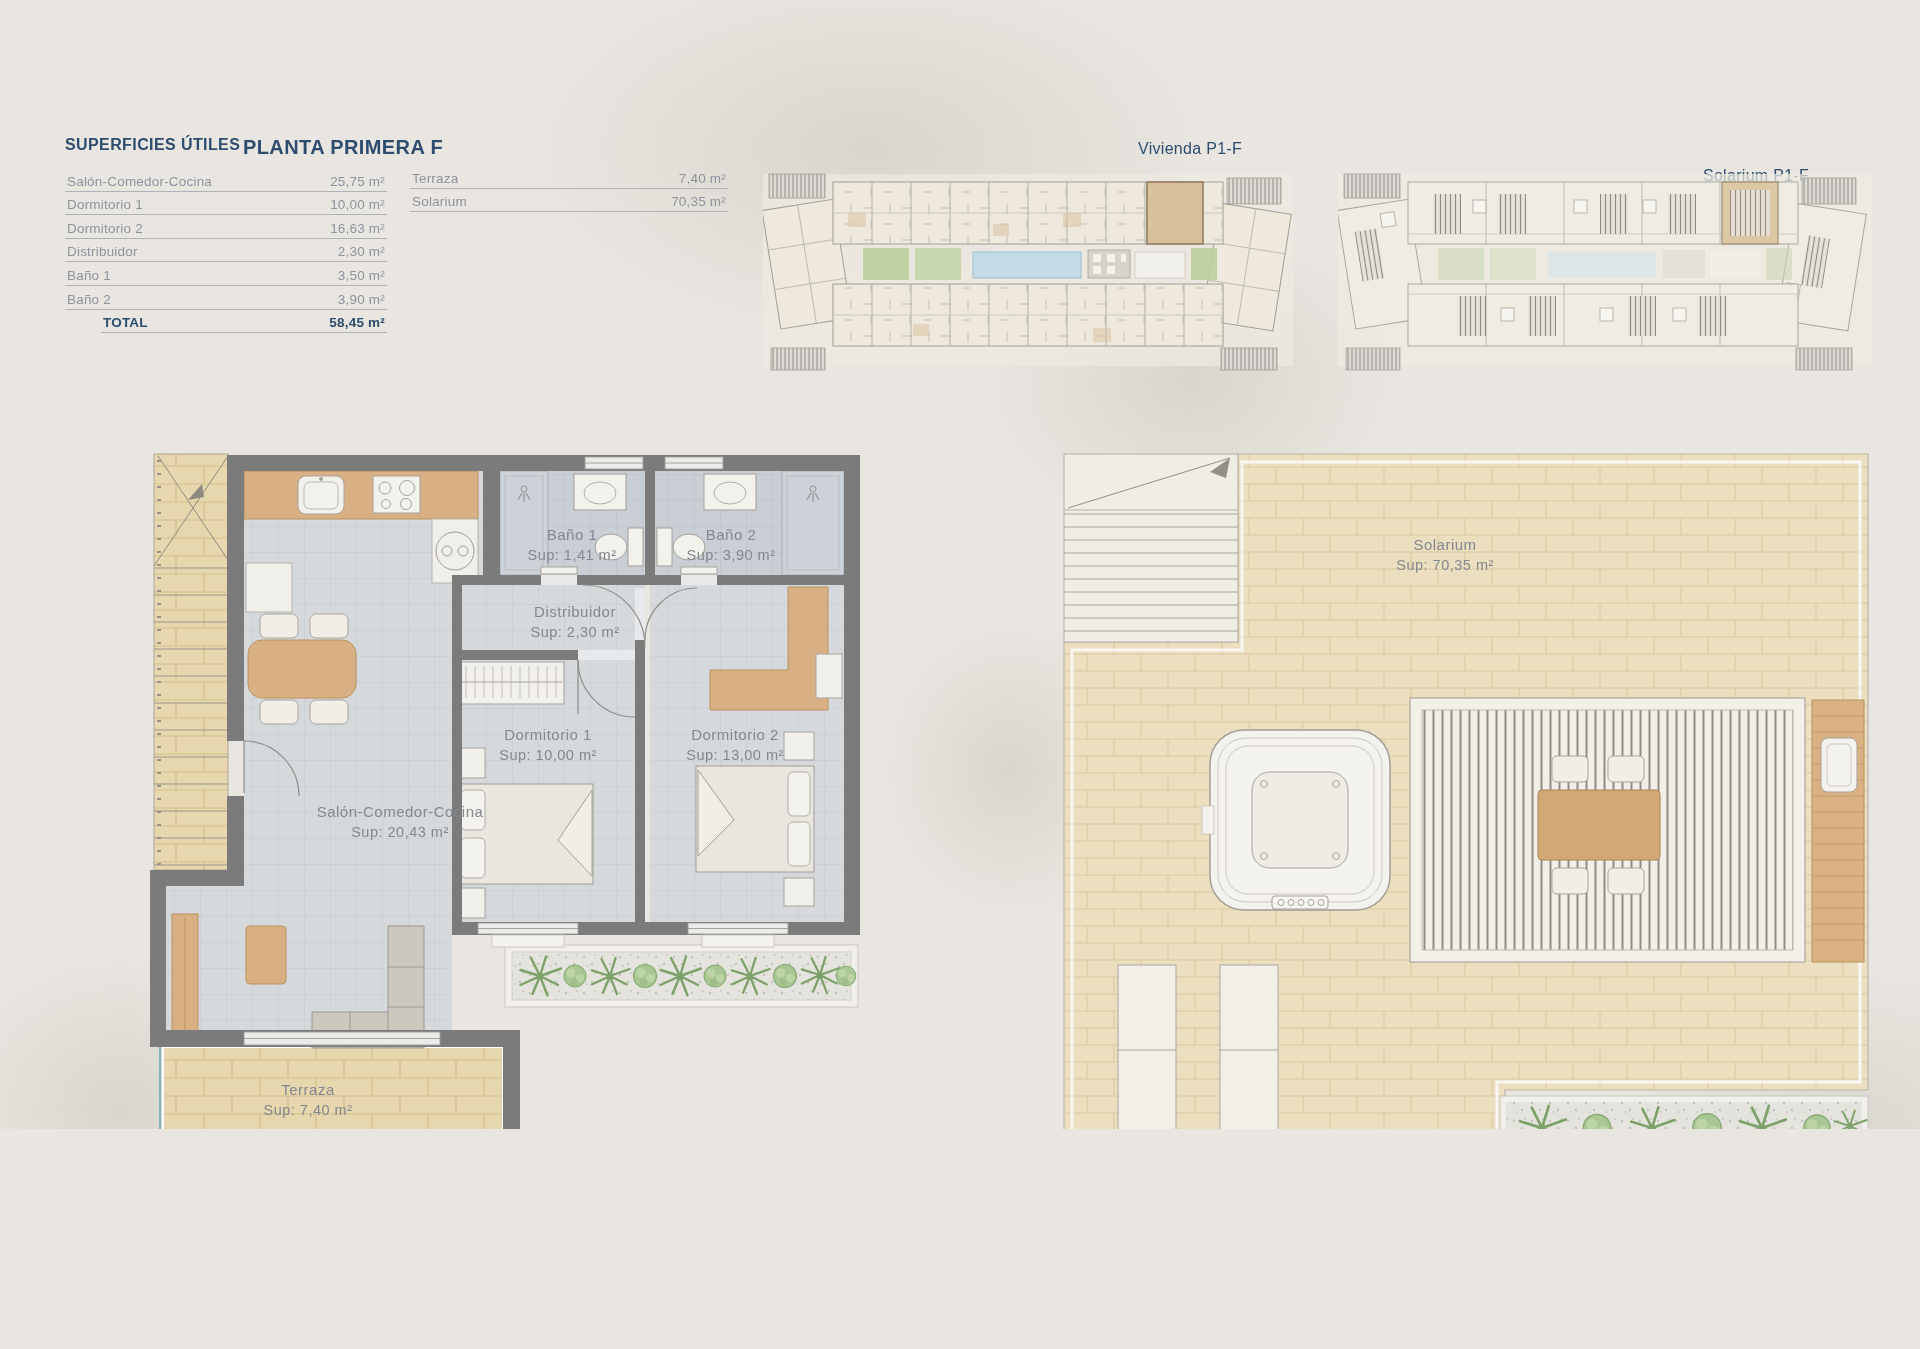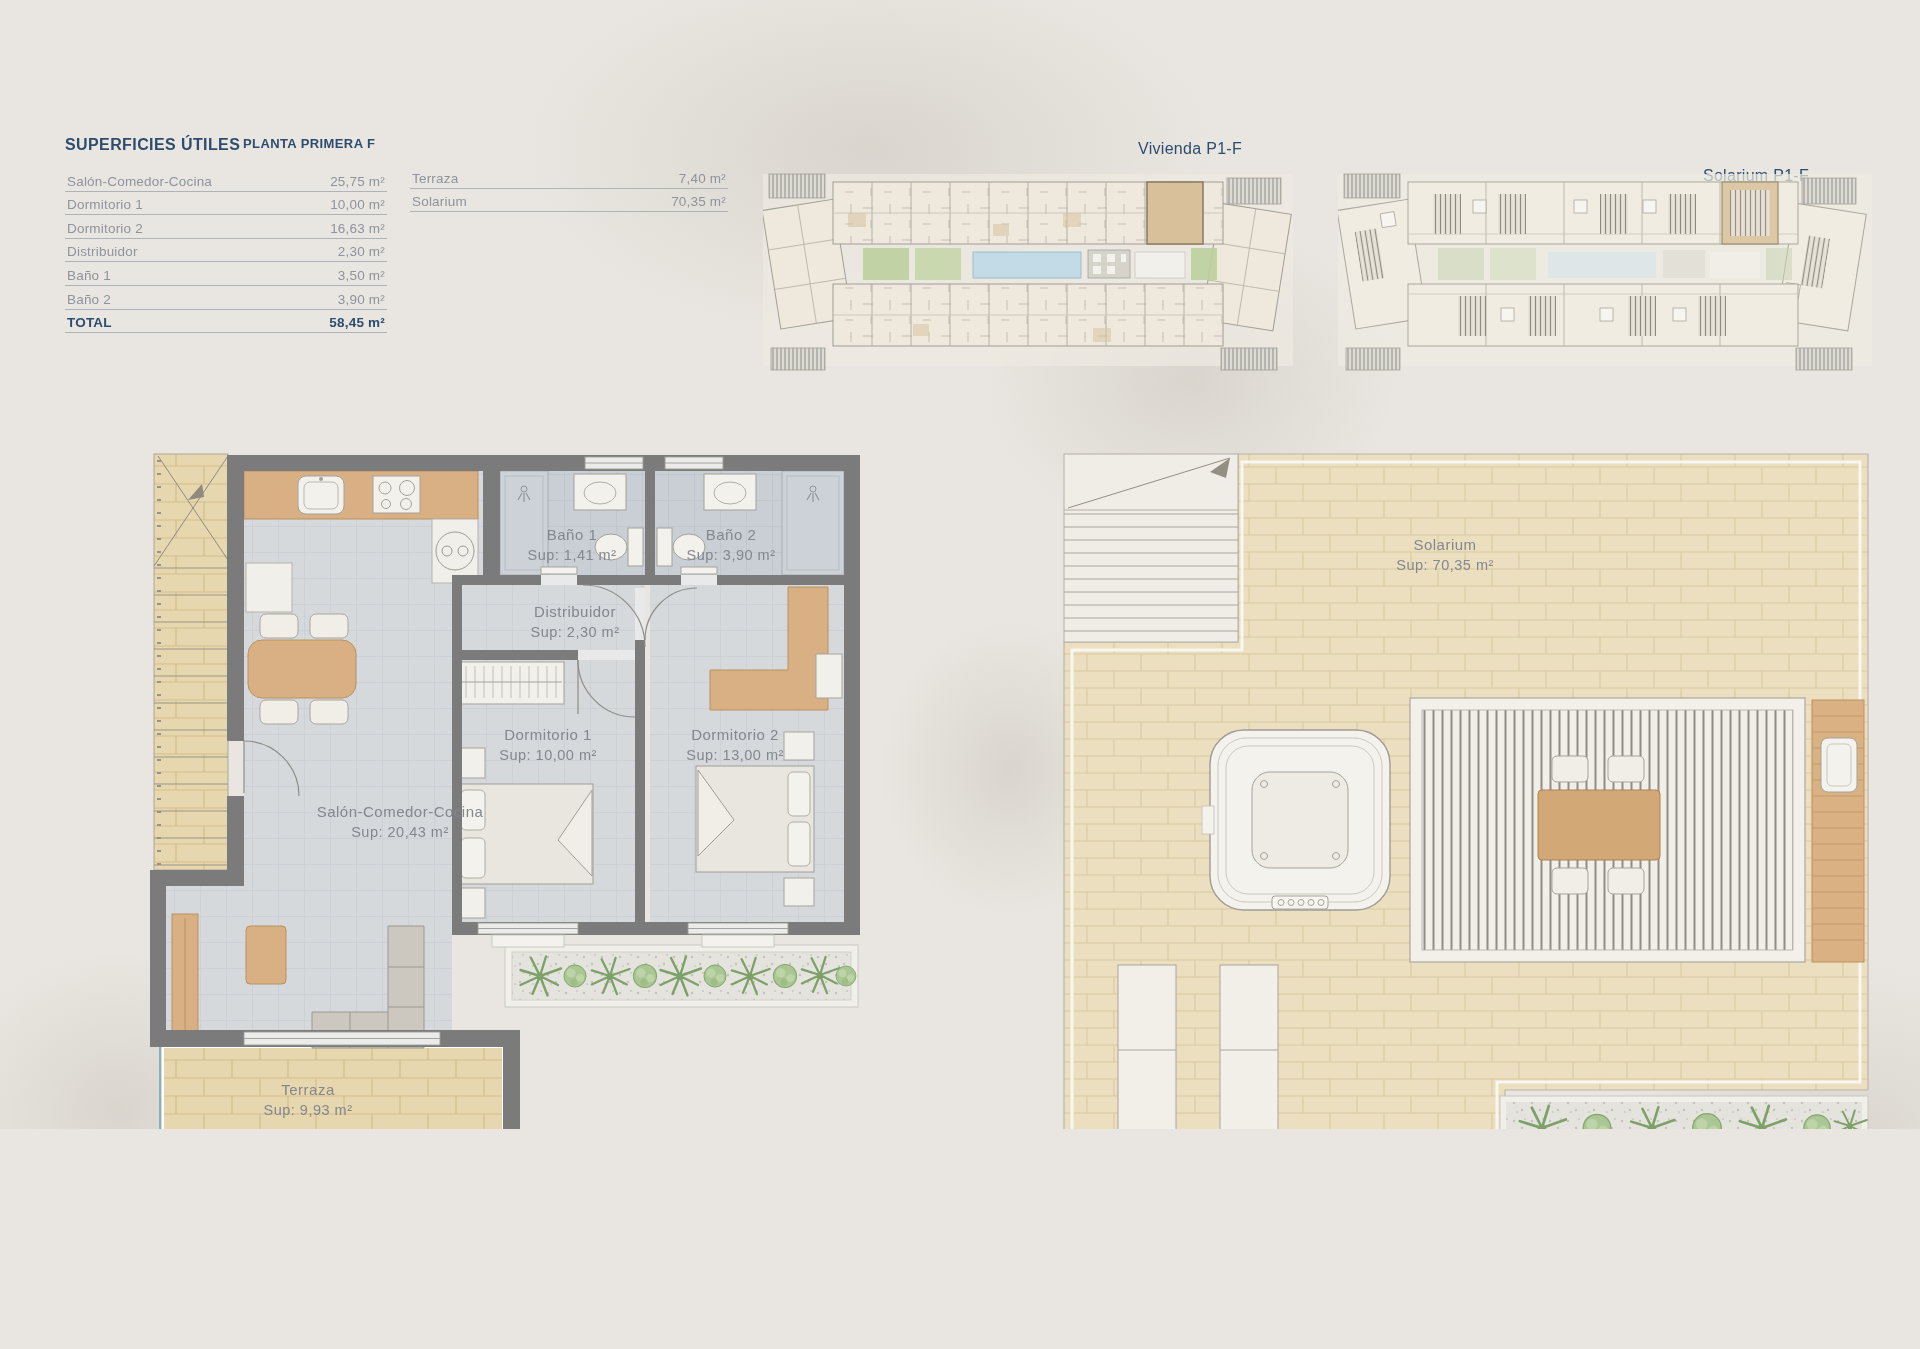--- a/index.html
+++ b/index.html
@@ -4,25 +4,25 @@
 <style>
   html,body{margin:0;padding:0;background:#e9e6e1;}
   .canvas{position:relative;width:1920px;height:1129px;overflow:hidden;
           font-family:"Liberation Sans",sans-serif;background:#e9e6e1;}
   .blob{position:absolute;pointer-events:none;
         background:radial-gradient(ellipse at center, rgba(204,200,190,.55), rgba(204,200,190,0) 70%);}
   
   .summary{position:absolute;left:65px;top:136px;width:322px;}
   .summary-head{position:relative;height:26px;}
   .s-title{color:#2e4d6e;font-weight:bold;font-size:16px;letter-spacing:.4px;}
-  .s-plan{position:absolute;left:178px;top:0;color:#2e4d6e;font-weight:bold;font-size:13px;letter-spacing:.4px;white-space:nowrap;}
+  .s-plan{position:absolute;left:178px;top:0;color:#2e4d6e;font-weight:bold;font-size:20px;letter-spacing:.4px;white-space:nowrap;}
   .rows{margin-top:6px;}
   .row{display:flex;justify-content:space-between;align-items:flex-end;height:20.6px;
        border-bottom:1px solid #aeb3b9;font-size:13.5px;color:#8e939c;padding:0 2px 2px 2px;letter-spacing:.2px;}
-  .row.total{color:#2e4d6e;font-weight:bold;}
+  .row.total{color:#2e4d6e;font-weight:bold;margin-left:36px;}
   .ext{position:absolute;left:410px;top:165px;width:318px;}
   
   .plan-title{position:absolute;color:#2e4d6e;font-size:16px;font-weight:normal;letter-spacing:.3px;
               white-space:nowrap;transform:translateX(-50%);}
   .room-label{position:absolute;transform:translate(-50%,-50%);text-align:center;color:#83878e;
               font-size:15px;line-height:1.32;letter-spacing:.5px;white-space:nowrap;}
   .room-label .sup{font-size:14.5px;}
   svg{position:absolute;}
 </style>
 </head>
@@ -498,20 +498,20 @@
   <div class="room-label" style="left:735px;top:745px;">
     <span>Dormitorio 2</span><br>
     <span class="sup">Sup: 13,00 m²</span>
   </div>
   <div class="room-label" style="left:400px;top:822px;">
     <span>Salón-Comedor-Cocina</span><br>
     <span class="sup">Sup: 20,43 m²</span>
   </div>
   <div class="room-label" style="left:308px;top:1100px;">
     <span>Terraza</span><br>
-    <span class="sup">Sup: 9,93 m²</span>
+    <span class="sup">Sup: 7,40 m²</span>
   </div>
   <div class="room-label" style="left:1445px;top:555px;">
     <span>Solarium</span><br>
     <span class="sup">Sup: 70,35 m²</span>
   </div>
 
 </div>
 
 </body></html>

